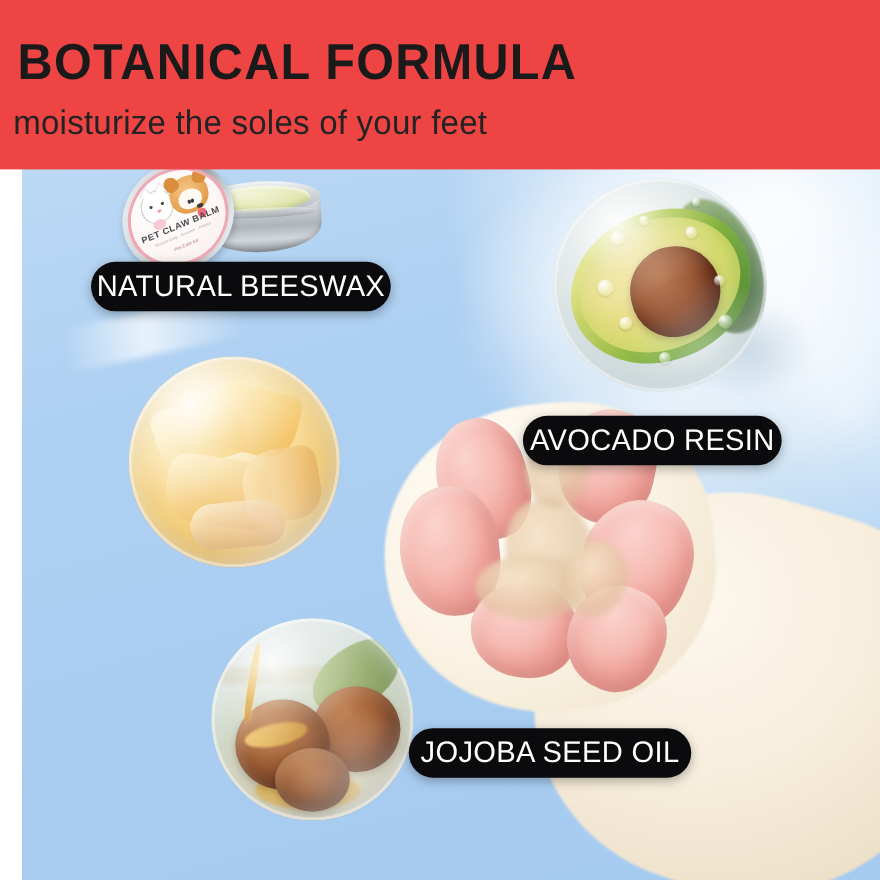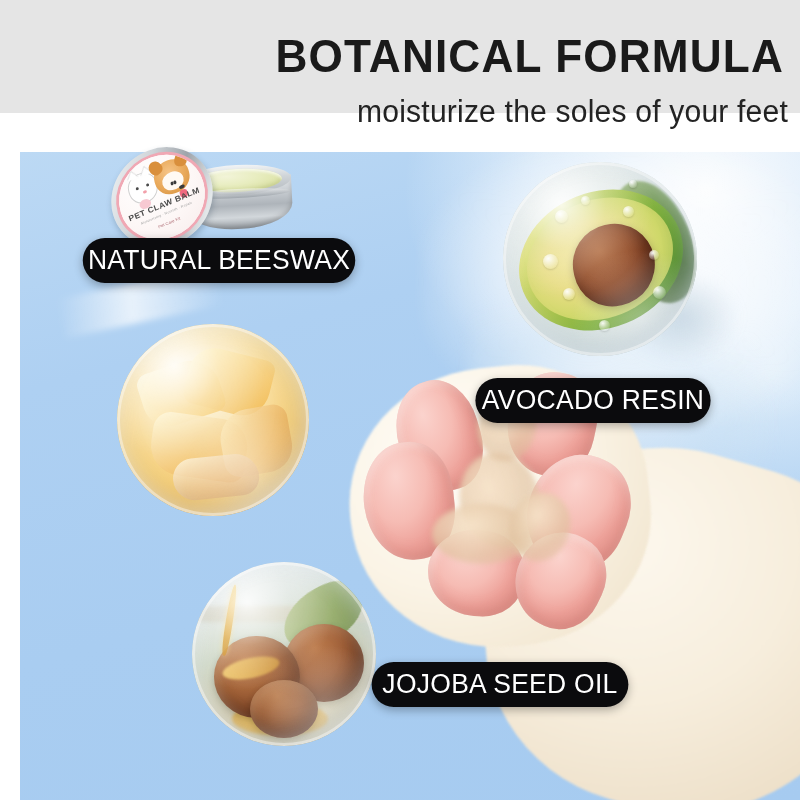--- a/index.html
+++ b/index.html
@@ -6,23 +6,23 @@
   html,body { width:800px; height:800px; }
   body {
     background:#ffffff;
     font-family:"Liberation Sans", sans-serif;
     position:relative;
     overflow:hidden;
   }
 
   
   .header {
-    position:absolute; left:0; top:0; width:800px; height:113px;
-    background:#e5e5e5;
-    text-align:right;
+    position:absolute; left:0; top:0; width:800px; height:154px;
+    background:#ef4444;
+    text-align:left;
     z-index:40;
   }
   .headline {
     font-size:46px;
     font-weight:600;
     letter-spacing:1.2px;
     color:#1a1a1a;
     line-height:1;
     padding-top:33px;
     font-family:"Liberation Sans", sans-serif;

